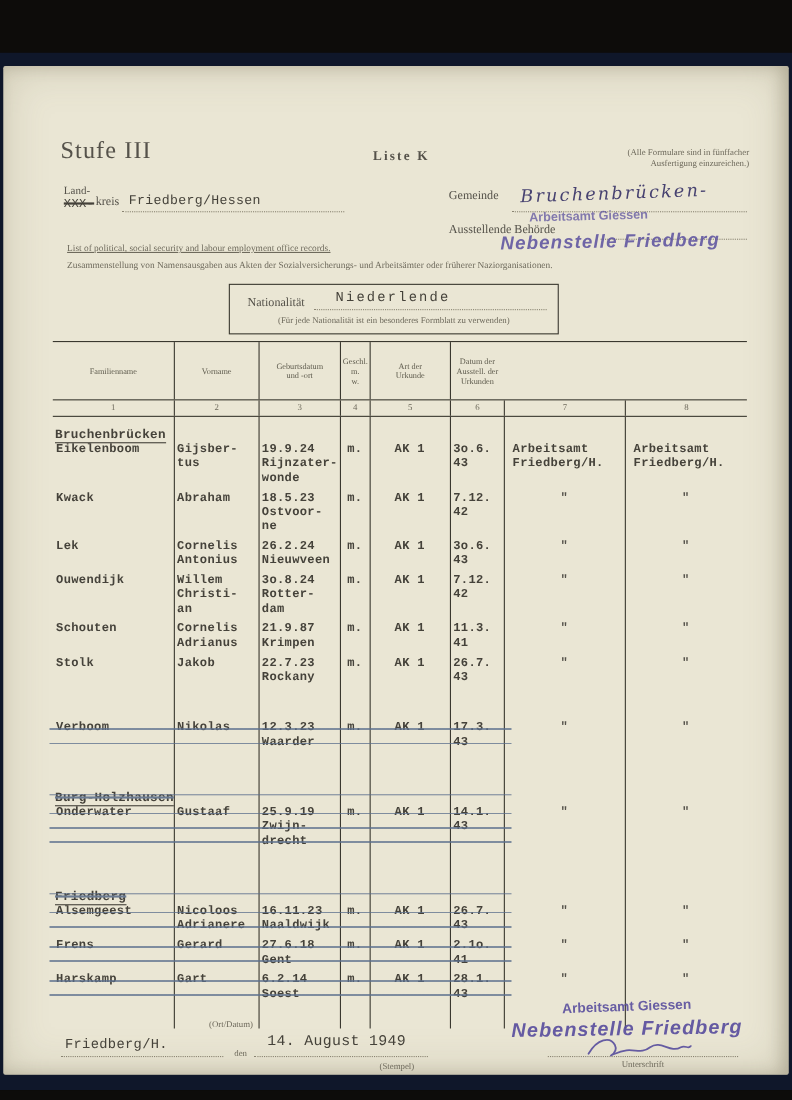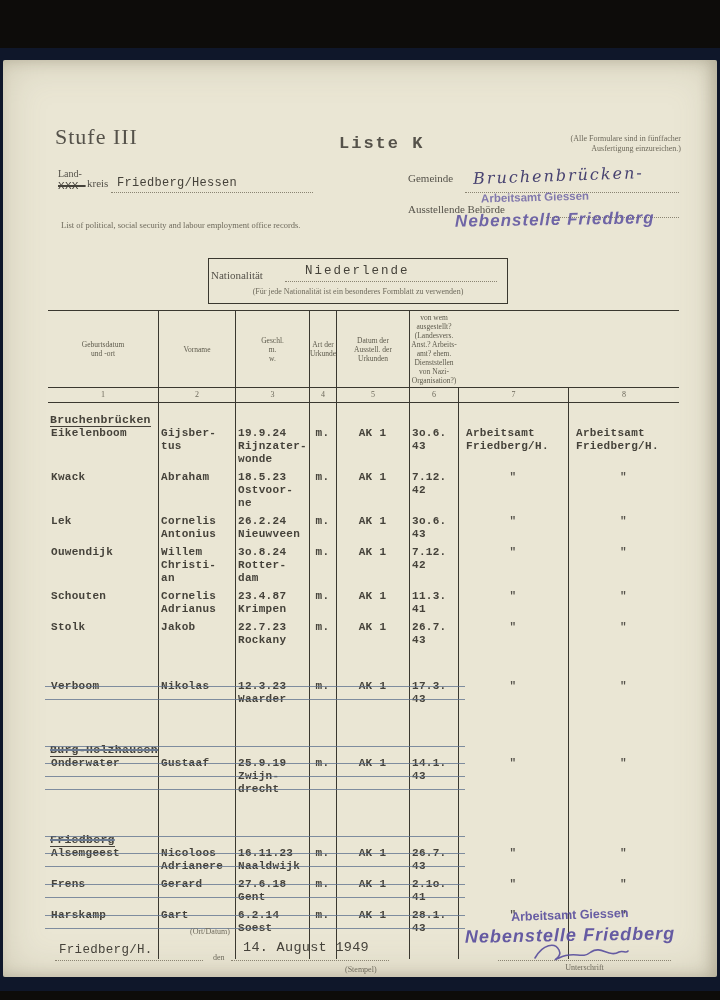--- a/index.html
+++ b/index.html
@@ -58,66 +58,64 @@
   
   .sig{stroke:#574c9c;fill:none;stroke-width:1.6;stroke-linecap:round;opacity:.9;}
 </style>
 </head>
 <body>
 
 <div id="page">
   <div id="paper">
 
     <div class="abs print" style="left:52px;top:64px;font-size:22px;letter-spacing:1px;font-weight:500;">Stufe III</div>
-    <div class="abs print" style="left:336px;top:74px;font-family:Liberation Mono, monospace;font-size:17px;font-weight:700;letter-spacing:2px;">Liste K</div>
+    <div class="abs print" style="left:336px;top:74px;font-family:Liberation Serif, serif;font-size:12px;font-weight:700;letter-spacing:2px;">Liste K</div>
     <div class="abs tiny" style="left:480px;top:74px;width:198px;text-align:right;white-space:pre-line;">(Alle Formulare sind in fünffacher
 Ausfertigung einzureichen.)</div>
 
     <div class="abs print" style="left:55px;top:108px;font-size:10px;">Land-</div>
     <div class="abs typed" style="left:55px;top:120px;font-size:11px;text-decoration:line-through;text-decoration-thickness:2px;">XXX-</div>
     <div class="abs print" style="left:84px;top:117px;font-size:11px;">kreis</div>
     <div class="abs dotline" style="left:108px;top:112px;width:202px;height:20px;">
       <span class="typed" style="font-size:12px;padding-left:6px;">Friedberg/Hessen</span>
     </div>
 
     <div class="abs print" style="left:405px;top:112px;font-size:11px;">Gemeinde</div>
     <div class="abs dotline" style="left:462px;top:108px;width:214px;height:24px;"></div>
     <div class="abs hand" style="left:470px;top:106px;font-size:16px;letter-spacing:2px;transform:rotate(-2deg);">Bruchenbrücken-</div>
     <div class="abs print" style="left:405px;top:143px;font-size:11px;">Ausstellende Behörde</div>
     <div class="abs dotline" style="left:543px;top:139px;width:133px;height:18px;"></div>
 
     <div class="abs stamp" style="left:478px;top:131px;font-size:11.5px;transform:rotate(-1.5deg);opacity:.72;">Arbeitsamt Giessen</div>
     <div class="abs stamp" style="left:452px;top:150px;font-size:17px;font-style:italic;letter-spacing:1px;transform:rotate(-1deg);opacity:.85;">Nebenstelle Friedberg</div>
 
-    <div class="abs tiny" style="left:58px;top:160px;font-size:8.5px;">List of political, social security and labour employment office records.</div>
+    <div class="abs tiny" style="left:58px;top:160px;font-size:8.5px;text-decoration:underline;">List of political, social security and labour employment office records.</div>
+    <div class="abs tiny" style="left:58px;top:176px;font-size:8.5px;width:620px;">Zusammenstellung von Namensausgaben aus Akten der Sozialversicherungs- und Arbeitsämter oder früherer Naziorganisationen.</div>
 
     <div id="natbox">
-      <span class="abs print" style="left:2px;top:10px;font-size:11px;">Nationalität</span>
+      <span class="abs print" style="left:16px;top:10px;font-size:11px;">Nationalität</span>
       <span class="abs dotline" style="left:76px;top:4px;width:212px;height:18px;"></span>
       <span class="abs typed" style="left:96px;top:6px;font-size:12.5px;letter-spacing:2px;">Niederlende</span>
       <span class="abs tiny" style="left:0;top:28px;width:100%;text-align:center;font-size:8px;">(Für jede Nationalität ist ein besonderes Formblatt zu verwenden)</span>
     </div>
 
     <div id="tbl">
       <div id="thead">
+          <div class="hc">Familienname</div>
+          <div class="hc">Vorname</div>
           <div class="hc">Geburtsdatum
 und -ort</div>
-          <div class="hc">Vorname</div>
           <div class="hc">Geschl.
 m.
 w.</div>
           <div class="hc">Art der
 Urkunde</div>
           <div class="hc">Datum der
 Ausstell. der
 Urkunden</div>
-          <div class="hc">von wem ausgestellt?
-(Landesvers. Anst.? Arbeits-
-amt? ehem. Dienststellen
-von Nazi-Organisation?)</div>
         </div>
       <div id="tnums">
           <div class="nc">1</div>
           <div class="nc">2</div>
           <div class="nc">3</div>
           <div class="nc">4</div>
           <div class="nc">5</div>
           <div class="nc">6</div>
           <div class="nc">7</div>
           <div class="nc">8</div>
@@ -185,21 +183,21 @@
             <div class="cell c4">AK 1</div>
             <div class="cell c5">7.12.
 42</div>
             <div class="cell c6 ditto">"</div>
             <div class="cell c7 ditto">"</div>
           </div>
           <div class="erow">
             <div class="cell c0">Schouten</div>
             <div class="cell c1">Cornelis
 Adrianus</div>
-            <div class="cell c2">23.4.87
+            <div class="cell c2">21.9.87
 Krimpen</div>
             <div class="cell c3">m.</div>
             <div class="cell c4">AK 1</div>
             <div class="cell c5">11.3.
 41</div>
             <div class="cell c6 ditto">"</div>
             <div class="cell c7 ditto">"</div>
           </div>
           <div class="erow">
             <div class="cell c0">Stolk</div>

